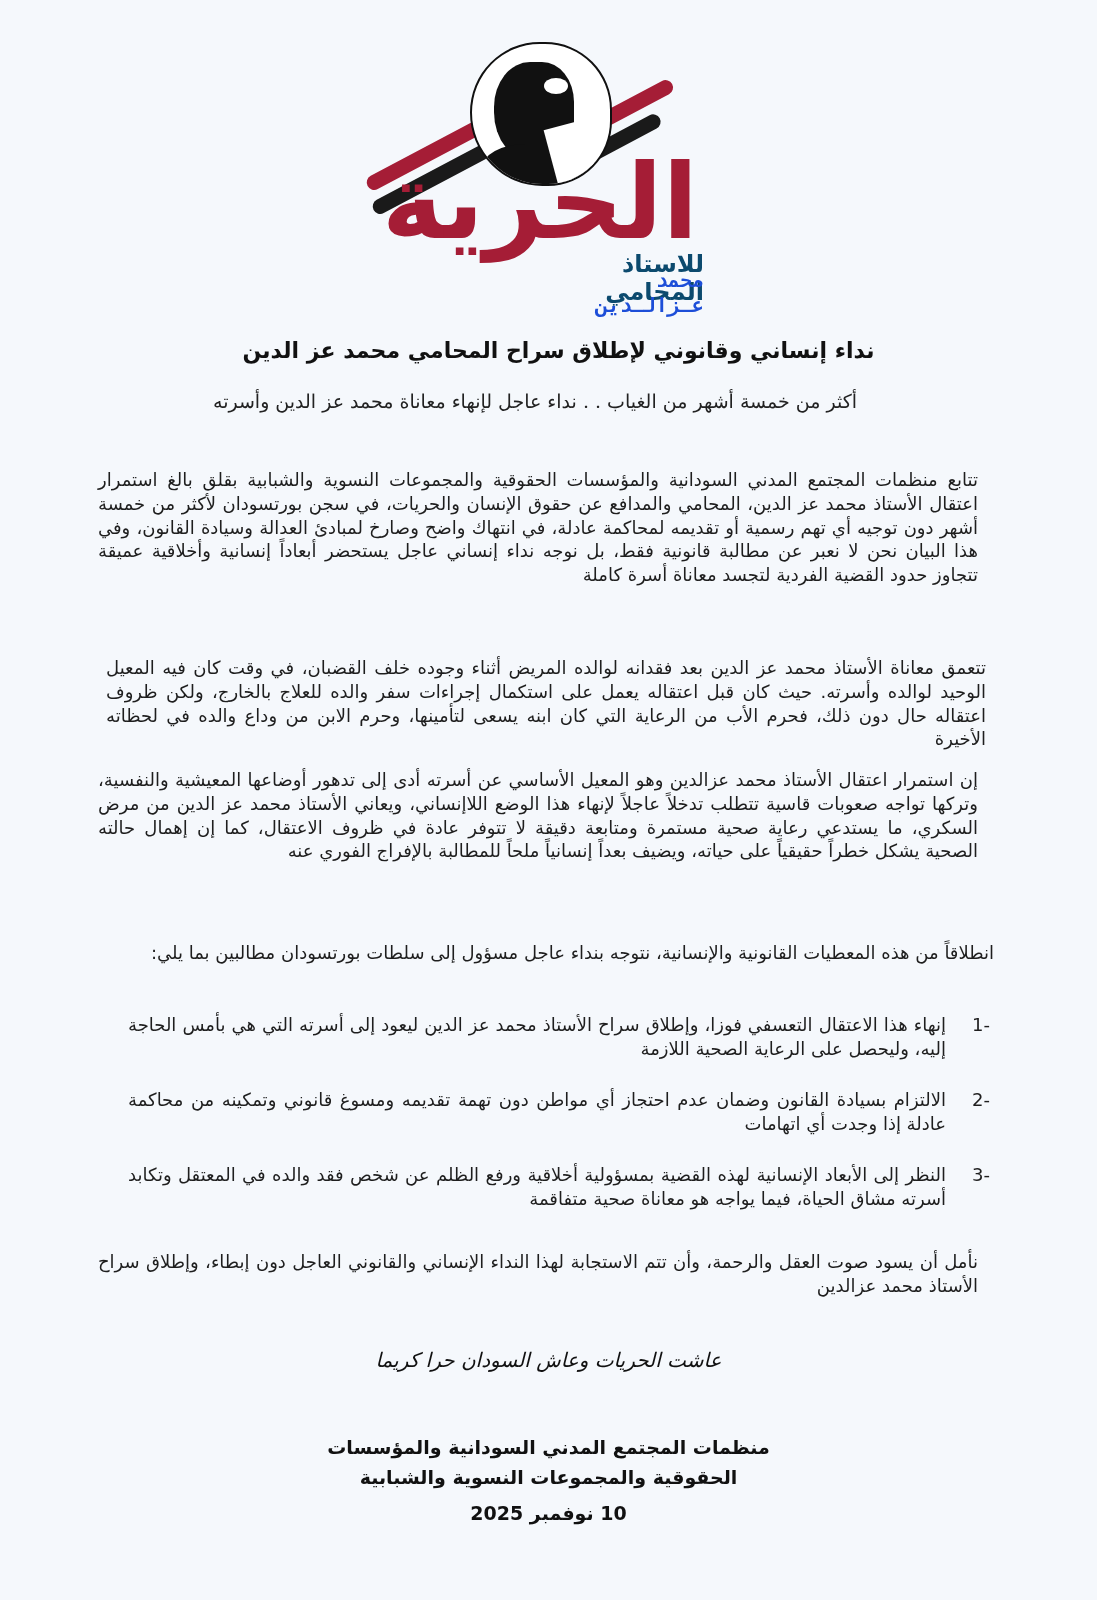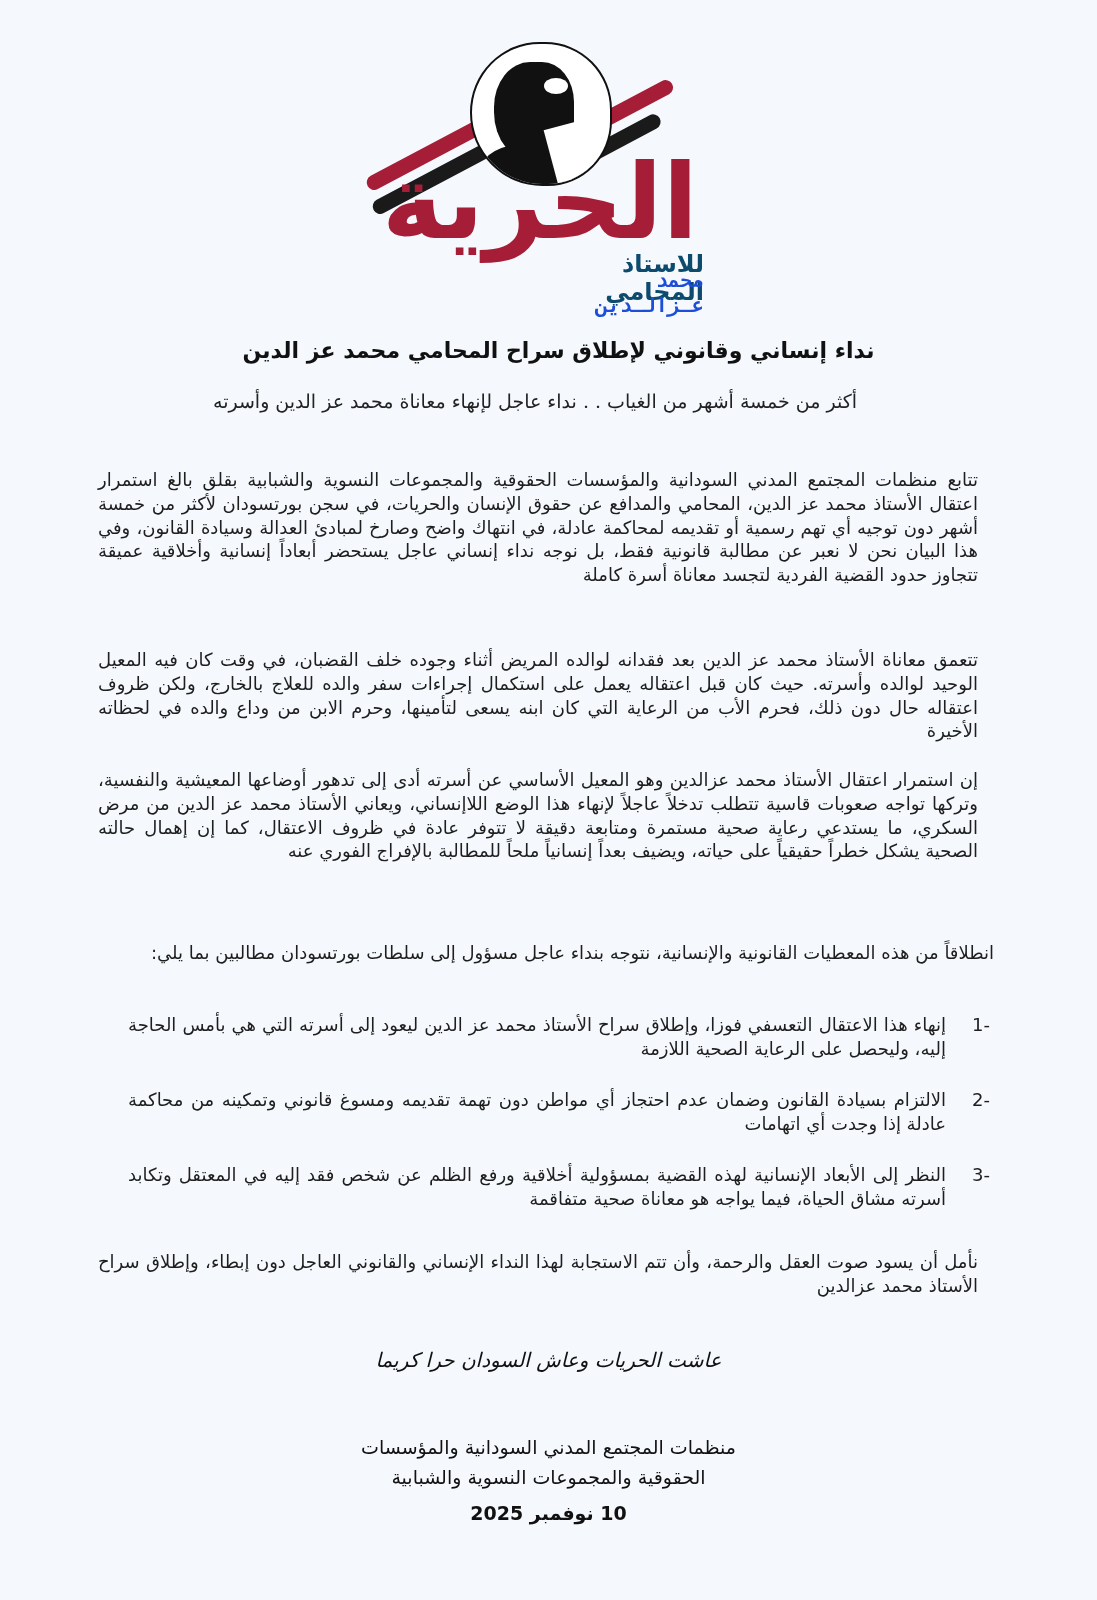--- a/index.html
+++ b/index.html
@@ -76,21 +76,21 @@
     .li1 { top: 1013px; }
     .li2 { top: 1088px; }
     .li3 { top: 1163px; }
 
     .slogan {
       position: absolute; left: 0; right: 0; top: 1348px; text-align: center;
       direction: rtl; font-family: "DejaVu Serif", serif; font-style: italic; font-size: 20px; color: #111;
     }
     .signature {
       position: absolute; left: 0; right: 0; top: 1432px; text-align: center;
-      direction: rtl; font-weight: normal; font-size: 19px; line-height: 30px; color: #111;
+      direction: rtl; font-weight: bold; font-size: 19px; line-height: 30px; color: #111;
     }
     .date {
       position: absolute; left: 0; right: 0; top: 1502px; text-align: center;
       direction: rtl; font-weight: bold; font-size: 19px; color: #111;
     }
   </style>
 </head>
 <body>
 
 <div class="page">
@@ -108,35 +108,35 @@
     </div>
     <div class="logo-title">الحرية</div>
     <div class="logo-sub1">للاستاذ المحامي</div>
     <div class="logo-sub2">محمد عـزالـدين</div>
   </div>
 
   <div class="title">نداء إنساني وقانوني لإطلاق سراح المحامي محمد عز الدين</div>
   <div class="subtitle">أكثر من خمسة أشهر من الغياب . . نداء عاجل لإنهاء معاناة محمد عز الدين وأسرته</div>
 
   <p class="body-text p1" style="margin:0">تتابع منظمات المجتمع المدني السودانية والمؤسسات الحقوقية والمجموعات النسوية والشبابية بقلق بالغ استمرار اعتقال الأستاذ محمد عز الدين، المحامي والمدافع عن حقوق الإنسان والحريات، في سجن بورتسودان لأكثر من خمسة أشهر دون توجيه أي تهم رسمية أو تقديمه لمحاكمة عادلة، في انتهاك واضح وصارخ لمبادئ العدالة وسيادة القانون، وفي هذا البيان نحن لا نعبر عن مطالبة قانونية فقط، بل نوجه نداء إنساني عاجل يستحضر أبعاداً إنسانية وأخلاقية عميقة تتجاوز حدود القضية الفردية لتجسد معاناة أسرة كاملة</p>
-  <p class="body-text p2" style="margin:0">تتعمق معاناة الأستاذ محمد عز الدين بعد فقدانه لوالده المريض أثناء وجوده خلف القضبان، في وقت كان فيه المعيل الوحيد لوالده وأسرته. حيث كان قبل اعتقاله يعمل على استكمال إجراءات سفر والده للعلاج بالخارج، ولكن ظروف اعتقاله حال دون ذلك، فحرم الأب من الرعاية التي كان ابنه يسعى لتأمينها، وحرم الابن من وداع والده في لحظاته الأخيرة</p>
+  <p class="body-text p2" style="margin:8px">تتعمق معاناة الأستاذ محمد عز الدين بعد فقدانه لوالده المريض أثناء وجوده خلف القضبان، في وقت كان فيه المعيل الوحيد لوالده وأسرته. حيث كان قبل اعتقاله يعمل على استكمال إجراءات سفر والده للعلاج بالخارج، ولكن ظروف اعتقاله حال دون ذلك، فحرم الأب من الرعاية التي كان ابنه يسعى لتأمينها، وحرم الابن من وداع والده في لحظاته الأخيرة</p>
   <p class="body-text p3" style="margin:0">إن استمرار اعتقال الأستاذ محمد عزالدين وهو المعيل الأساسي عن أسرته أدى إلى تدهور أوضاعها المعيشية والنفسية، وتركها تواجه صعوبات قاسية تتطلب تدخلاً عاجلاً لإنهاء هذا الوضع اللاإنساني، ويعاني الأستاذ محمد عز الدين من مرض السكري، ما يستدعي رعاية صحية مستمرة ومتابعة دقيقة لا تتوفر عادة في ظروف الاعتقال، كما إن إهمال حالته الصحية يشكل خطراً حقيقياً على حياته، ويضيف بعداً إنسانياً ملحاً للمطالبة بالإفراج الفوري عنه</p>
   <p class="body-text p4" style="margin:16px">انطلاقاً من هذه المعطيات القانونية والإنسانية، نتوجه بنداء عاجل مسؤول إلى سلطات بورتسودان مطالبين بما يلي:</p>
 
   <div class="list-item li1">
     <span class="num">1-</span>
     <span class="txt">إنهاء هذا الاعتقال التعسفي فوزا، وإطلاق سراح الأستاذ محمد عز الدين ليعود إلى أسرته التي هي بأمس الحاجة إليه، وليحصل على الرعاية الصحية اللازمة</span>
   </div>
   <div class="list-item li2">
     <span class="num">2-</span>
     <span class="txt">الالتزام بسيادة القانون وضمان عدم احتجاز أي مواطن دون تهمة تقديمه ومسوغ قانوني وتمكينه من محاكمة عادلة إذا وجدت أي اتهامات</span>
   </div>
   <div class="list-item li3">
     <span class="num">3-</span>
-    <span class="txt">النظر إلى الأبعاد الإنسانية لهذه القضية بمسؤولية أخلاقية ورفع الظلم عن شخص فقد إليه في المعتقل وتكابد أسرته مشاق الحياة، فيما يواجه هو معاناة صحية متفاقمة</span>
+    <span class="txt">النظر إلى الأبعاد الإنسانية لهذه القضية بمسؤولية أخلاقية ورفع الظلم عن شخص فقد والده في المعتقل وتكابد أسرته مشاق الحياة، فيما يواجه هو معاناة صحية متفاقمة</span>
   </div>
 
   <p class="body-text p5" style="margin:0">نأمل أن يسود صوت العقل والرحمة، وأن تتم الاستجابة لهذا النداء الإنساني والقانوني العاجل دون إبطاء، وإطلاق سراح الأستاذ محمد عزالدين</p>
 
   <div class="slogan">عاشت الحريات وعاش السودان حرا كريما</div>
 
   <div class="signature">
     <div>منظمات المجتمع المدني السودانية والمؤسسات</div>
     <div>الحقوقية والمجموعات النسوية والشبابية</div>
   </div>

